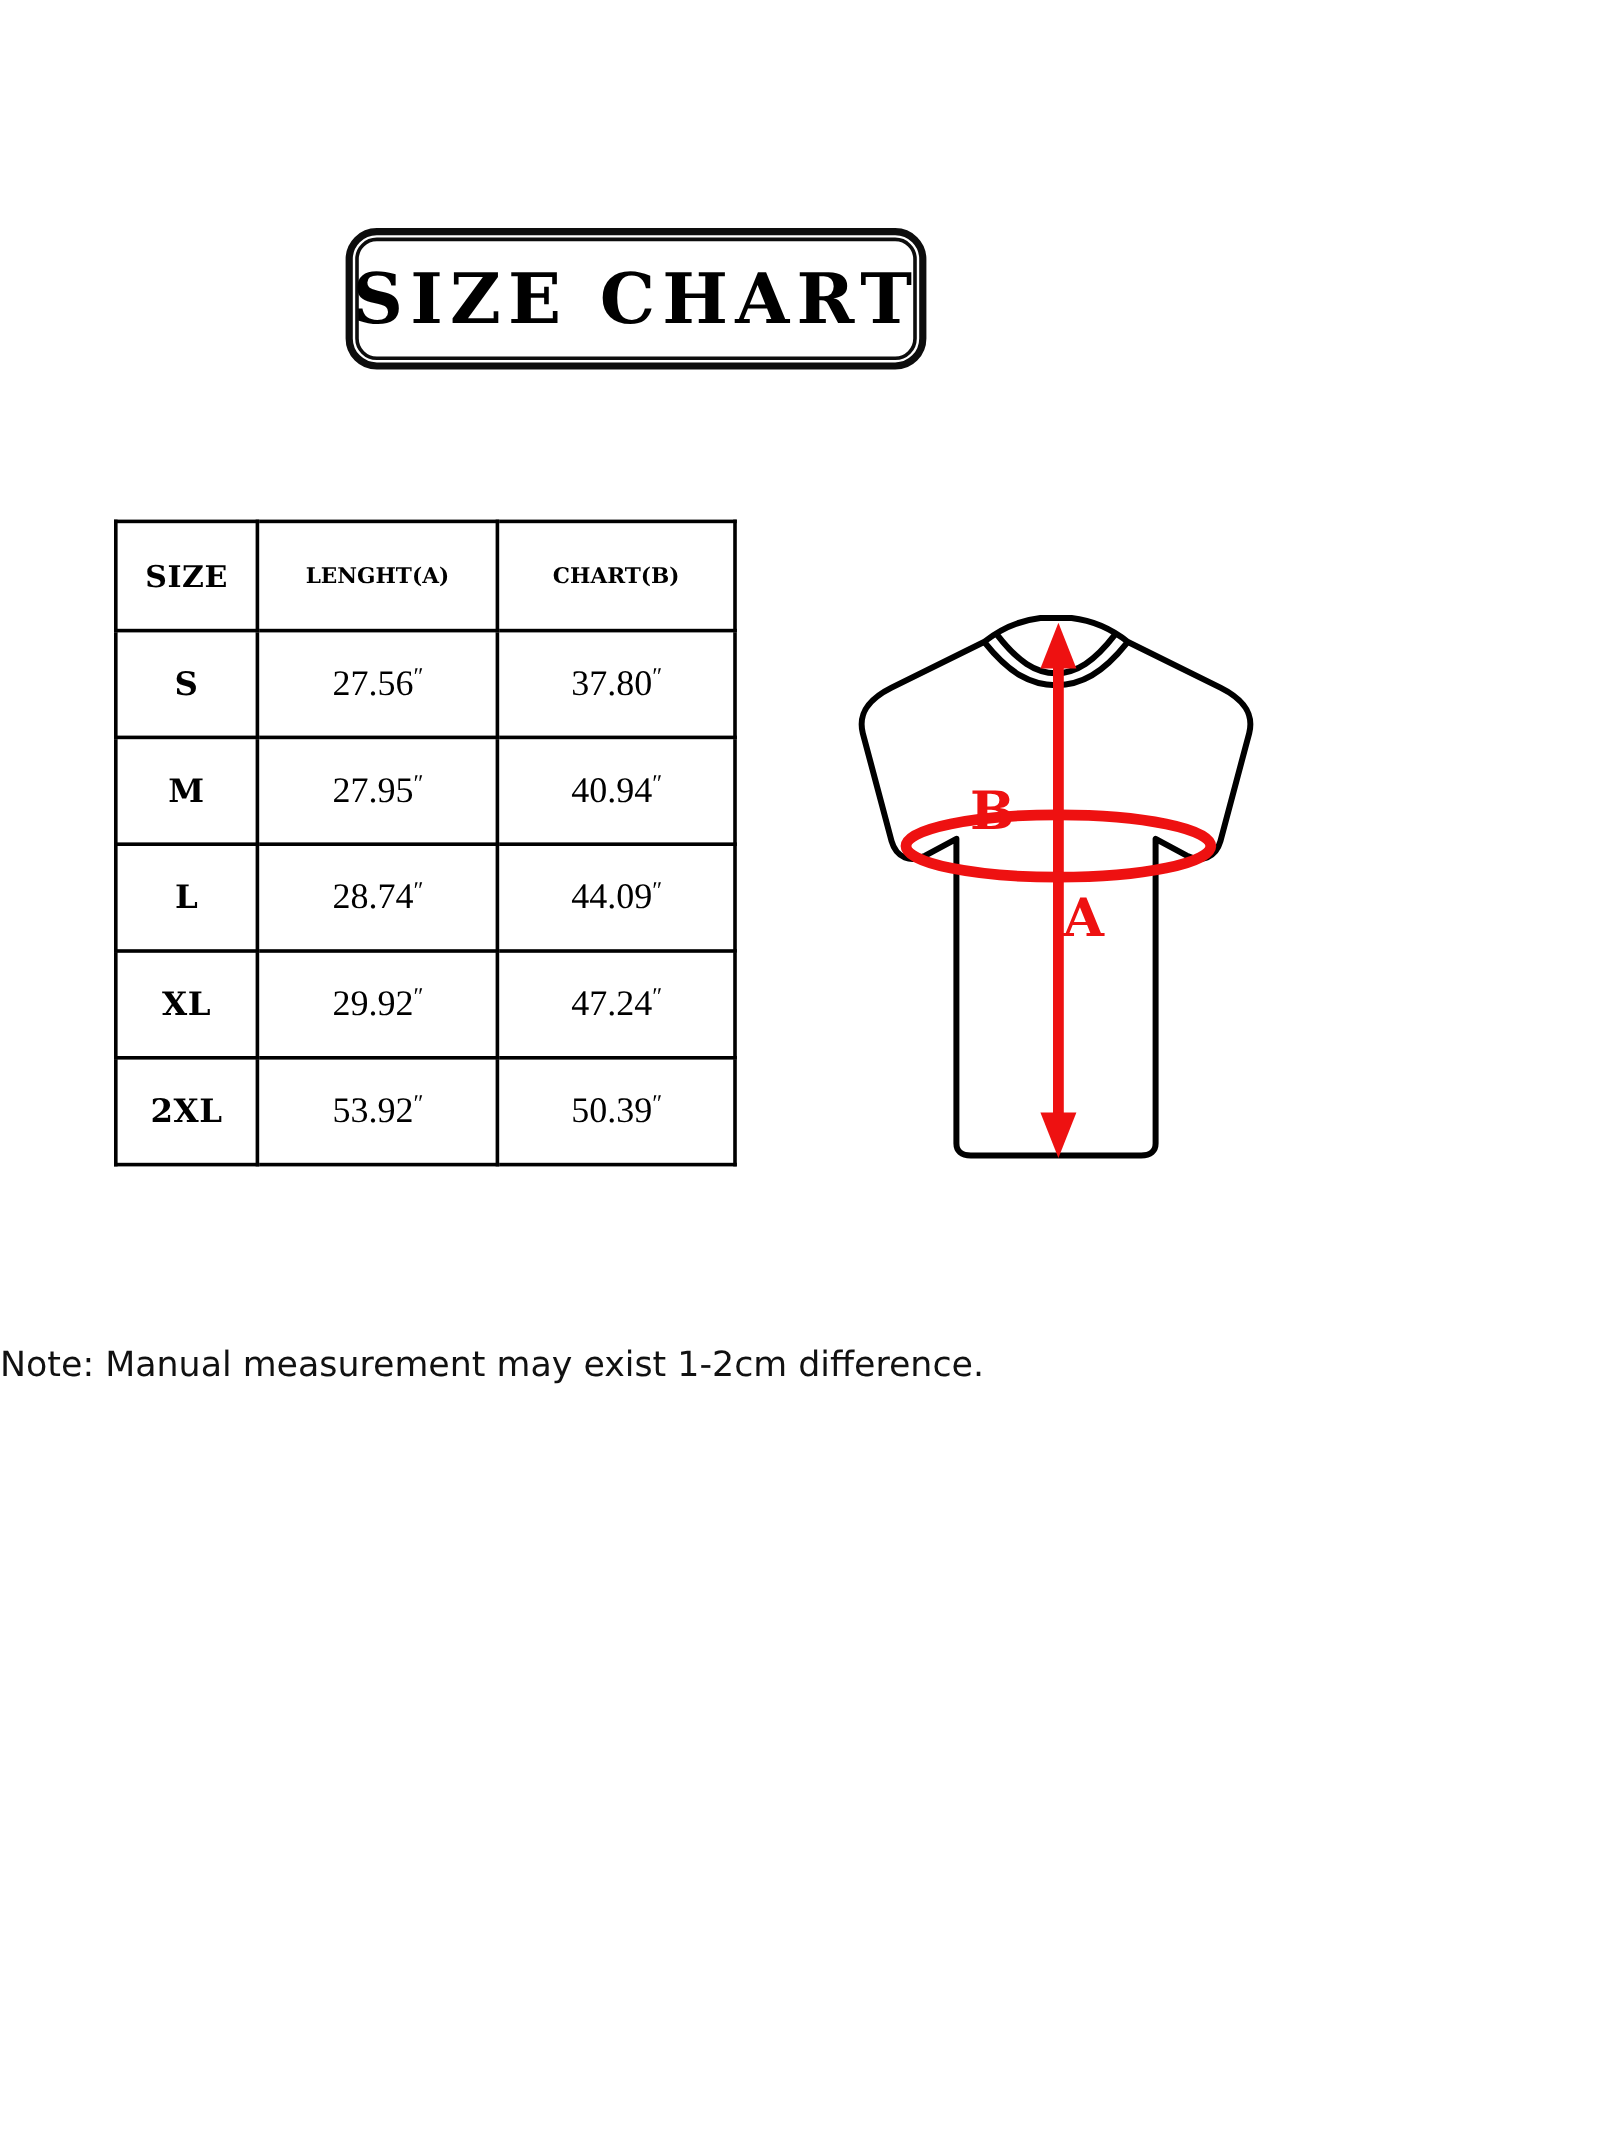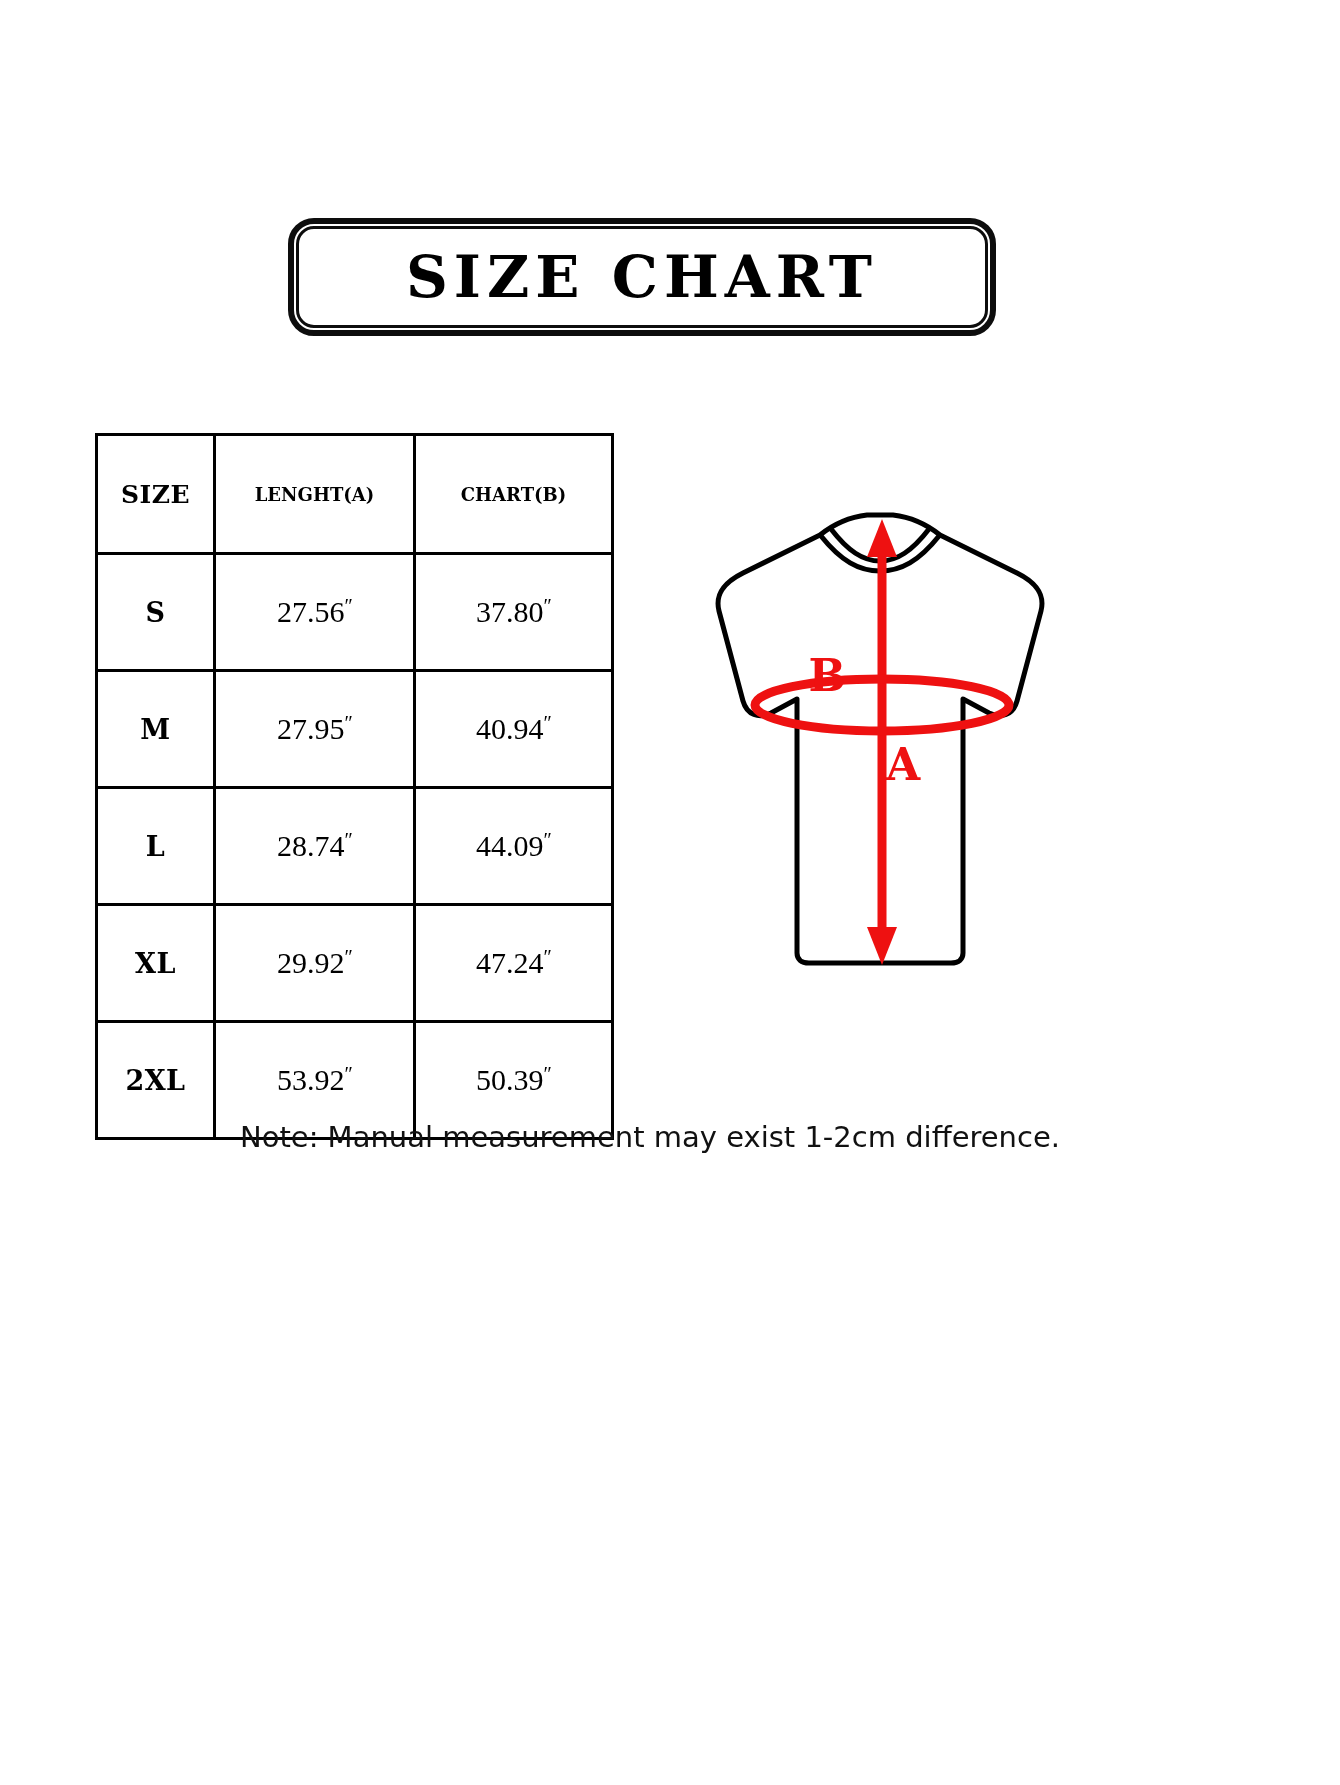--- a/index.html
+++ b/index.html
@@ -14,23 +14,22 @@
     font-family: "Liberation Serif", serif;
     color: #000000;
     overflow: hidden;
   }
 
   
   .title-wrap {
     position: absolute;
     left: 288px;
     top: 190px;
-    width: 708px;
+    width: 484px;
     height: 118px;
-    margin-top: 28px;
   }
   .title-outer {
     position: absolute;
     left: 0; top: 0;
     width: 100%; height: 100%;
     border: 6px solid #0d0d0d;
     border-radius: 26px;
     box-sizing: border-box;
   }
   .title-inner {
@@ -62,21 +61,21 @@
   }
   table.size-table {
     border-collapse: collapse;
     width: 100%;
     table-layout: fixed;
   }
   table.size-table td, table.size-table th {
     border: 3px solid #000000;
     text-align: center;
     vertical-align: middle;
-    padding: 14px;
+    padding: 0;
   }
   table.size-table thead th {
     height: 88px;
     font-family: "DejaVu Serif", serif;
     font-weight: 700;
   }
   .th-size { font-size: 25px; letter-spacing: 0.5px; }
   .th-len  { font-size: 18px; letter-spacing: 0px; }
   table.size-table tbody td { height: 86px; }
   td.c-size {
@@ -107,21 +106,21 @@
     height: 490px;
   }
   .shirt-wrap svg { display: block; }
 
   
   .note {
     position: absolute;
     left: 0;
     top: 1105px;
     width: 1060px;
-    text-align: right;
+    text-align: left;
     font-family: "DejaVu Sans", sans-serif;
   }
   .note-line {
     font-size: 29px;
     line-height: 64px;
     color: #111111;
     white-space: nowrap;
   }
   .note-label { font-weight: 400; }
 </style>

